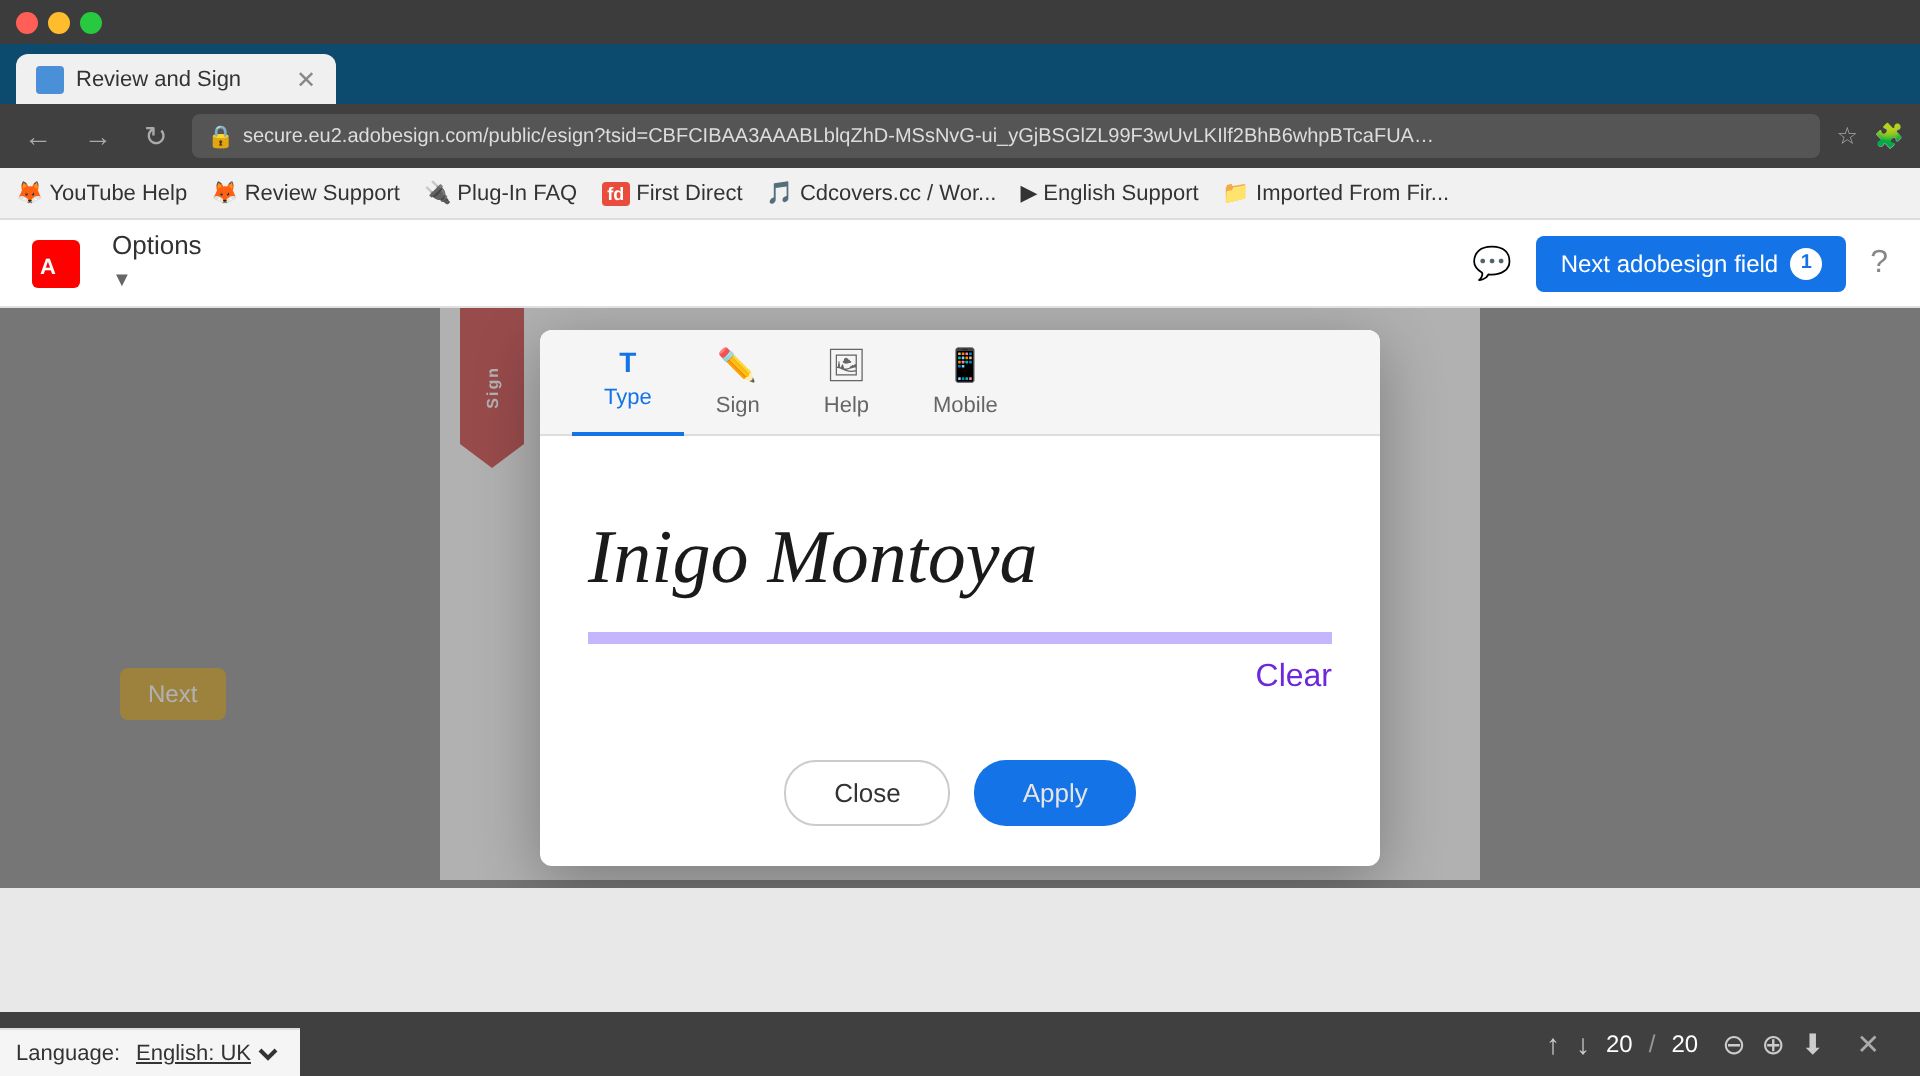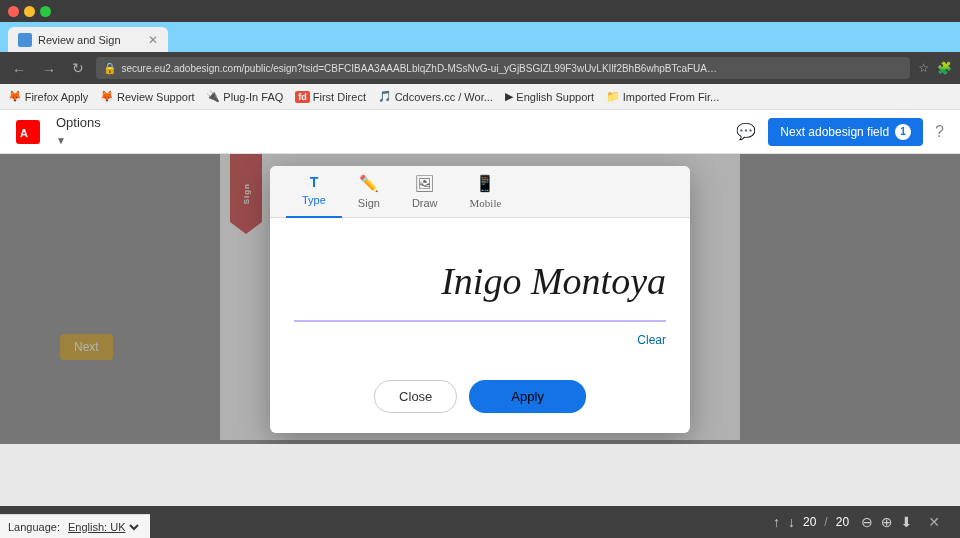--- a/index.html
+++ b/index.html
@@ -6,21 +6,21 @@
     body { font-family: -apple-system, BlinkMacSystemFont, 'Segoe UI', sans-serif; background: #e8e8e8; width: 960px; height: 538px; overflow: hidden; position: relative; }
 
     
     .browser-chrome { background: #3c3c3c; height: 22px; display: flex; align-items: center; padding: 0 8px; gap: 6px; }
     .traffic-lights { display: flex; gap: 5px; }
     .tl { width: 11px; height: 11px; border-radius: 50%; }
     .tl-red { background: #ff5f56; }
     .tl-yellow { background: #ffbd2e; }
     .tl-green { background: #27c93f; }
 
-    .tab-bar { background: #7dd3fc; height: 30px; display: flex; align-items: flex-end; padding: 0 8px; }
+    .tab-bar { background: #0c4a6e; height: 30px; display: flex; align-items: flex-end; padding: 0 8px; }
     .tab { background: #f0f0f0; height: 25px; border-radius: 6px 6px 0 0; display: flex; align-items: center; padding: 0 10px; gap: 6px; font-size: 11px; color: #333; min-width: 160px; }
     .tab-icon { width: 14px; height: 14px; background: #4a90d9; border-radius: 2px; }
     .tab-close { margin-left: auto; color: #888; font-size: 12px; cursor: pointer; }
 
     .address-bar { background: #404040; height: 32px; display: flex; align-items: center; padding: 0 8px; gap: 8px; }
     .nav-btn { color: #aaa; font-size: 14px; cursor: pointer; padding: 2px 4px; }
     .address-input { flex: 1; background: #555; border-radius: 4px; height: 22px; display: flex; align-items: center; padding: 0 8px; font-size: 11px; color: #ddd; }
     .lock-icon { color: #4caf50; margin-right: 4px; font-size: 11px; }
     .address-actions { display: flex; gap: 8px; color: #aaa; font-size: 12px; }
 
@@ -65,30 +65,30 @@
     .modal { background: #fff; border-radius: 6px; width: 420px; box-shadow: 0 8px 32px rgba(0,0,0,0.3); overflow: hidden; }
 
     .modal-tabs { background: #f5f5f5; display: flex; border-bottom: 1px solid #ddd; padding: 0 16px; }
     .modal-tab { display: flex; flex-direction: column; align-items: center; padding: 8px 16px; font-size: 12px; color: #666; cursor: pointer; gap: 4px; position: relative; }
     .modal-tab.active { color: #1473e6; }
     .modal-tab.active::after { content: ''; position: absolute; bottom: -1px; left: 0; right: 0; height: 2px; background: #1473e6; }
     .modal-tab-icon { font-size: 16px; }
 
     .modal-body { padding: 24px 24px 16px; }
 
-    .signature-area { border-bottom: 2px solid #c4b5fd; min-height: 80px; display: flex; align-items: center; justify-content: flex-end; margin-bottom: 8px; }
+    .signature-area { border-bottom: 6px solid #c4b5fd; min-height: 80px; display: flex; align-items: center; justify-content: flex-start; margin-bottom: 8px; }
 
     .signature-text { font-family: 'Dancing Script', 'Brush Script MT', cursive; font-size: 40px; color: #1a1a1a; font-style: italic; }
 
     .modal-clear-link { text-align: right; margin-bottom: 4px; }
     .clear-link { color: #1473e6; font-size: 12px; cursor: pointer; text-decoration: none; }
 
     .modal-footer { display: flex; justify-content: center; gap: 12px; padding: 12px 24px 20px; }
     .close-btn { background: #fff; border: 1px solid #ccc; border-radius: 16px; padding: 8px 24px; font-size: 13px; cursor: pointer; color: #333; }
-    .apply-btn { background: #1473e6; color: #000000; border: none; border-radius: 16px; padding: 8px 42px; font-size: 13px; cursor: pointer; font-weight: 500; }
+    .apply-btn { background: #1473e6; color: #e5e5e5; border: none; border-radius: 16px; padding: 8px 24px; font-size: 13px; cursor: pointer; font-weight: 500; }
 
     
     .bottom-toolbar { position: absolute; bottom: 0; left: 0; right: 0; background: #404040; height: 32px; display: flex; align-items: center; padding: 0 16px; gap: 12px; }
     .saved-text { color: #ccc; font-size: 12px; }
     .toolbar-spacer { flex: 1; }
     .page-nav { display: flex; align-items: center; gap: 8px; color: #ccc; font-size: 12px; }
     .nav-arrow { color: #ccc; cursor: pointer; font-size: 14px; }
     .page-num { color: #fff; font-size: 12px; }
     .page-sep { color: #999; }
     .zoom-controls { display: flex; align-items: center; gap: 8px; color: #ccc; font-size: 14px; }
@@ -124,21 +124,21 @@
   </div>
   <div class="address-actions">
     <span>☆</span>
     <span>🧩</span>
   </div>
 </div>
 
 <div class="bookmarks-bar">
   <span class="bookmark-item">
     <span>🦊</span>
-    <span>Firefox Apply</span>
+    <span>YouTube Help</span>
   </span>
   <span class="bookmark-item">
     <span>🦊</span>
     <span>Review Support</span>
   </span>
   <span class="bookmark-item">
     <span>🔌</span>
     <span>Plug-In FAQ</span>
   </span>
   <span class="bookmark-item">
@@ -247,34 +247,34 @@
         <div class="modal-tab active">
           <span class="modal-tab-icon" style="font-size:14px;font-weight:bold;">T</span>
           <span style="font-size:11px;">Type</span>
         </div>
         <div class="modal-tab">
           <span class="modal-tab-icon">✏️</span>
           <span style="font-size:11px;">Sign</span>
         </div>
         <div class="modal-tab">
           <span class="modal-tab-icon">🖼</span>
-          <span style="font-size:11px;">Draw</span>
+          <span style="font-size:11px;">Help</span>
         </div>
         <div class="modal-tab">
           <span class="modal-tab-icon">📱</span>
-          <span style="font-size:11px;font-family:Liberation Serif, serif;">Mobile</span>
+          <span style="font-size:11px;">Mobile</span>
         </div>
       </div>
 
       <div class="modal-body">
         <div class="signature-area">
           <span class="signature-text" style="font-family:'Brush Script MT',cursive; font-size:38px; color:#1a1a1a; font-style:italic;">Inigo Montoya</span>
         </div>
         <div class="modal-clear-link">
-          <a class="clear-link" href="#" style="color:#0369a1;font-size:12px;text-decoration:none;text-align:right;">Clear</a>
+          <a class="clear-link" href="#" style="color:#6d28d9;font-size:16px;text-decoration:none;text-align:right;">Clear</a>
         </div>
       </div>
 
       <div class="modal-footer">
         <button class="close-btn">Close</button>
         <button class="apply-btn">Apply</button>
       </div>
     </div>
   </div>
 </div>

